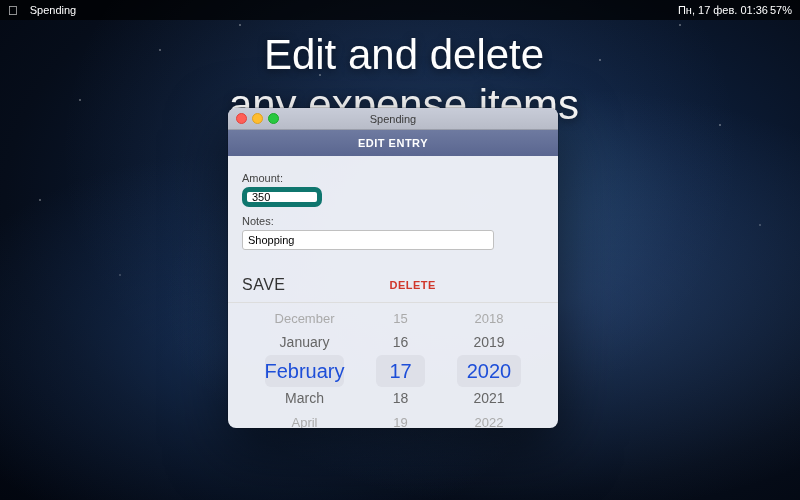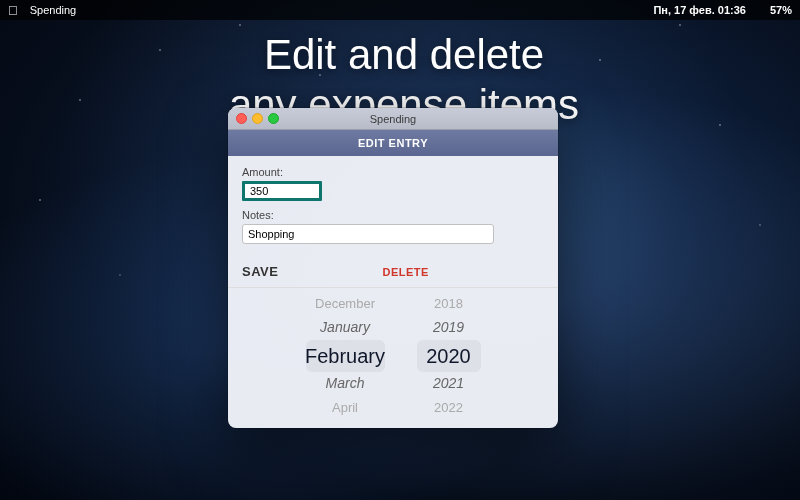--- a/index.html
+++ b/index.html
@@ -68,23 +68,22 @@
     .menubar-left {
       display: flex;
       align-items: center;
       gap: 12px;
     }
 
     .menubar-right {
       margin-left: auto;
       display: flex;
       align-items: center;
-      gap: 24px;
-      font-size: 11px;
-      font-weight: bold;
+      gap: 2px;
+      font-size: 11px;
     }
 
     .apple-logo {
       font-size: 13px;
     }
 
     
     .hero-text {
       position: absolute;
       top: 30px;
@@ -160,34 +159,34 @@
     .subtitle-bar-text {
       font-size: 11px;
       font-weight: 600;
       color: white;
       letter-spacing: 0.5px;
       text-align: center;
     }
 
     
     .form-area {
-      padding: 10px 14px;
+      padding: 16px 14px;
     }
 
     .form-label {
       font-size: 11px;
       color: #444;
       margin-bottom: 3px;
     }
 
     .form-input {
       width: 80px;
       height: 20px;
-      border: 3px solid #0f766e;
-      border-radius: 1px;
+      border: 5px solid #0f766e;
+      border-radius: 7px;
       background: white;
       font-size: 11px;
       padding: 2px 5px;
       margin-bottom: 8px;
       outline: none;
     }
 
     .form-input-wide {
       width: 252px;
       height: 20px;
@@ -201,22 +200,22 @@
     }
 
     
     .buttons-row {
       display: flex;
       align-items: center;
       padding: 0 14px 8px;
     }
 
     .btn-save {
-      font-size: 13px;
-      font-weight: 700;
+      font-size: 16px;
+      font-weight: 400;
       color: #333;
       background: none;
       border: none;
       cursor: pointer;
       letter-spacing: 0.5px;
     }
 
     .btn-delete {
       font-size: 11px;
       font-weight: 600;
@@ -247,29 +246,28 @@
 
     .picker-item {
       font-size: 13px;
       line-height: 1.8;
       color: #aaa;
       cursor: pointer;
     }
 
     .picker-item.selected {
       font-size: 20px;
-      color: #0f172a;
+      color: #1d4ed8;
       font-weight: 400;
       line-height: 1.5;
     }
 
     .picker-item.near {
       font-size: 14px;
       color: #666;
-      font-style: italic;
     }
 
     
     .picker-highlight {
       position: absolute;
       top: 50%;
       transform: translateY(-50%);
       left: 8px; right: 8px;
       height: 32px;
       background: rgba(200,200,210,0.3);
@@ -338,20 +336,30 @@
         <div class="picker-highlight"></div>
         <div class="picker-col-inner">
           <div class="picker-item">December</div>
           <div class="picker-item near">January</div>
           <div class="picker-item selected">February</div>
           <div class="picker-item near">March</div>
           <div class="picker-item">April</div>
         </div>
       </div>
 
+      <div class="picker-col" style="width:65px;">
+        <div class="picker-highlight"></div>
+        <div class="picker-col-inner">
+          <div class="picker-item">15</div>
+          <div class="picker-item near">16</div>
+          <div class="picker-item selected">17</div>
+          <div class="picker-item near">18</div>
+          <div class="picker-item">19</div>
+        </div>
+      </div>
 
       <div class="picker-col" style="width:80px;">
         <div class="picker-highlight"></div>
         <div class="picker-col-inner">
           <div class="picker-item">2018</div>
           <div class="picker-item near">2019</div>
           <div class="picker-item selected">2020</div>
           <div class="picker-item near">2021</div>
           <div class="picker-item">2022</div>
         </div>

